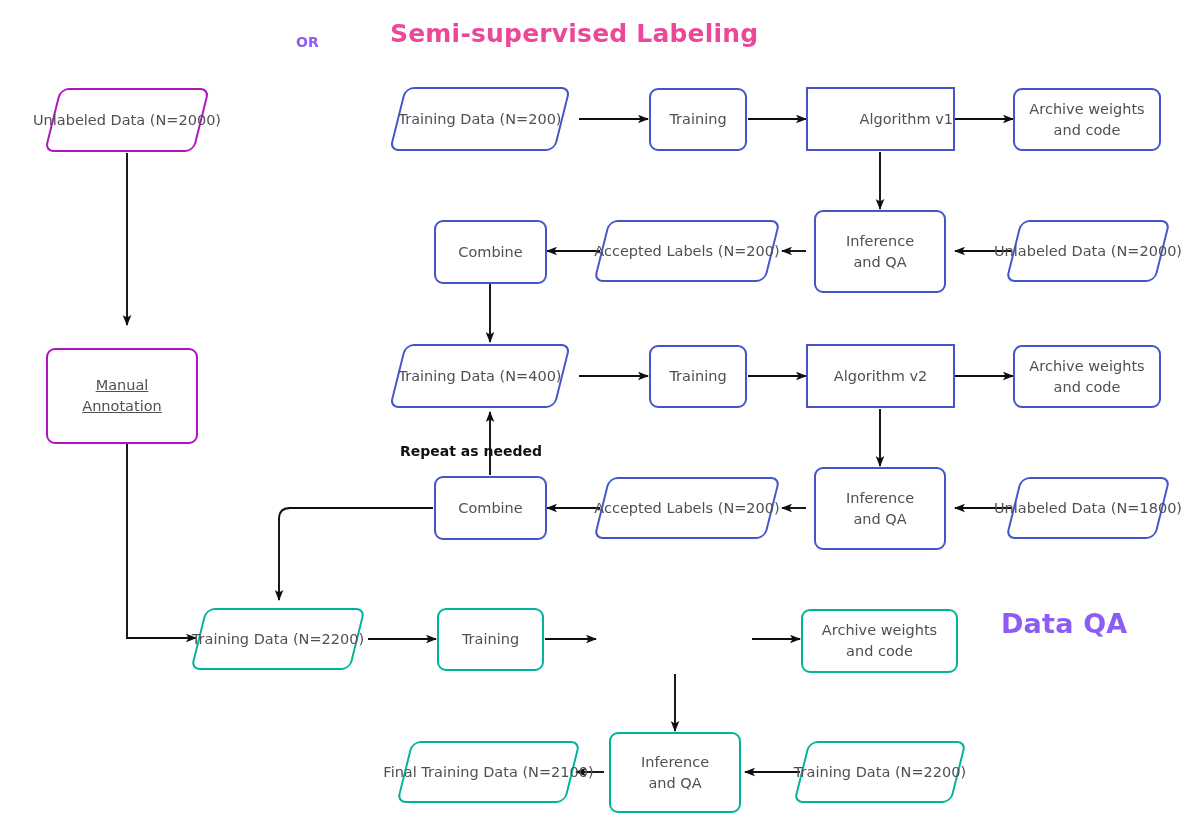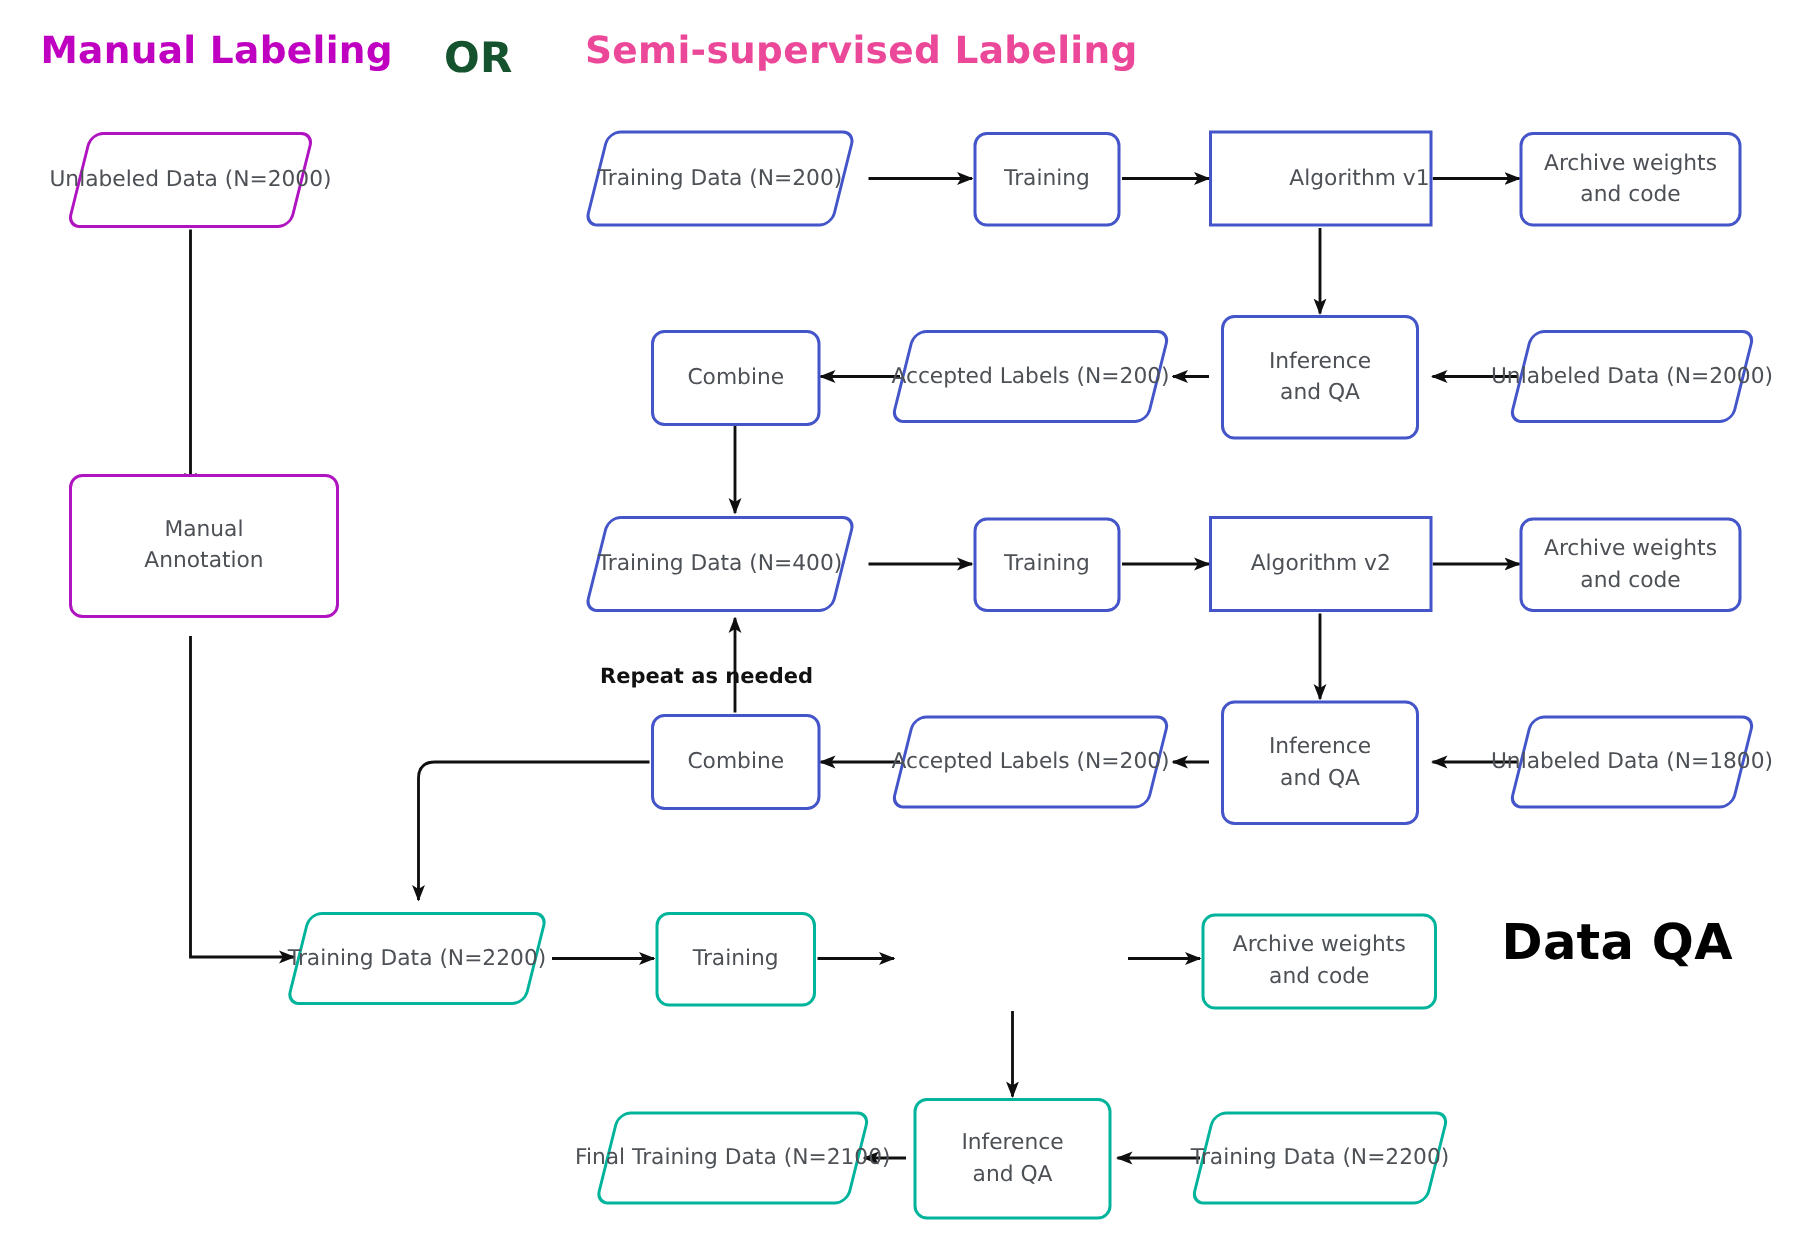--- a/index.html
+++ b/index.html
@@ -8,23 +8,23 @@
     width:1201px;height:832px;position:relative;overflow:hidden;
   }
   #canvas{position:absolute;left:0;top:0;width:1201px;height:832px;}
 
   
   .section-title{
     position:absolute;font-weight:bold;white-space:nowrap;
     font-size:25px;letter-spacing:.2px;
   }
   .t-manual{left:27px;top:19px;color:#C000C0;}
-  .t-or{left:296px;top:22px;color:#14532d;font-size:28px;}
+  .t-or{left:296px;top:34px;color:#8b5cf6;font-size:14px;}
   .t-semi{left:390px;top:19px;color:#ec4899;}
-  .t-qa{left:1001px;top:608px;color:#000000;font-size:33px;font-weight:bold;}
+  .t-qa{left:1001px;top:608px;color:#8b5cf6;font-size:27px;font-weight:bold;}
 
   
   .node{
     position:absolute;box-sizing:border-box;background:#ffffff;
     display:flex;align-items:center;justify-content:center;
     text-align:center;color:#4d5156;font-size:14.5px;line-height:1.42;
     border-width:2.2px;border-style:solid;border-radius:9px;
     z-index:5;
   }
   .node .lbl{display:block;}
@@ -55,21 +55,20 @@
   .edge-label{
     position:absolute;font-size:14px;font-weight:bold;color:#111;
     white-space:nowrap;z-index:6;background:transparent;
   }
 </style>
 </head>
 <body>
 
 <div id="canvas">
 
-  <div class="section-title t-manual">Manual Labeling</div>
   <div class="section-title t-or">OR</div>
   <div class="section-title t-semi">Semi-supervised Labeling</div>
   <div class="section-title t-qa">Data QA</div>
 
   <svg id="edges">
     <defs>
       <marker id="ah" markerWidth="11" markerHeight="9" refX="10" refY="4.5" orient="auto" markerUnits="userSpaceOnUse">
         <path d="M0,0.2 L11,4.5 L0,8.8 L2.6,4.5 Z" fill="#0f0f0f"></path>
       </marker>
     </defs>
@@ -111,21 +110,21 @@
 
   <div class="para c-magenta" style="left:52px;top:88px;width:150px;height:64px;">
     <div class="inner">
       <div>
         <span class="lbl">Unlabeled Data</span>
         <span class="lbl">(N=2000)</span>
       </div>
     </div>
   </div>
 
-  <div class="node c-magenta" style="left:46px;top:316px;width:180px;height:96px;">
+  <div class="node c-magenta" style="left:46px;top:348px;width:152px;height:96px;text-decoration:underline;">
     <div>
       <span class="lbl">Manual</span>
       <span class="lbl">Annotation</span>
     </div>
   </div>
 
   <div class="para c-blue" style="left:397px;top:87px;width:166px;height:64px;">
     <div class="inner">
       <div>
         <span class="lbl">Training Data</span>

